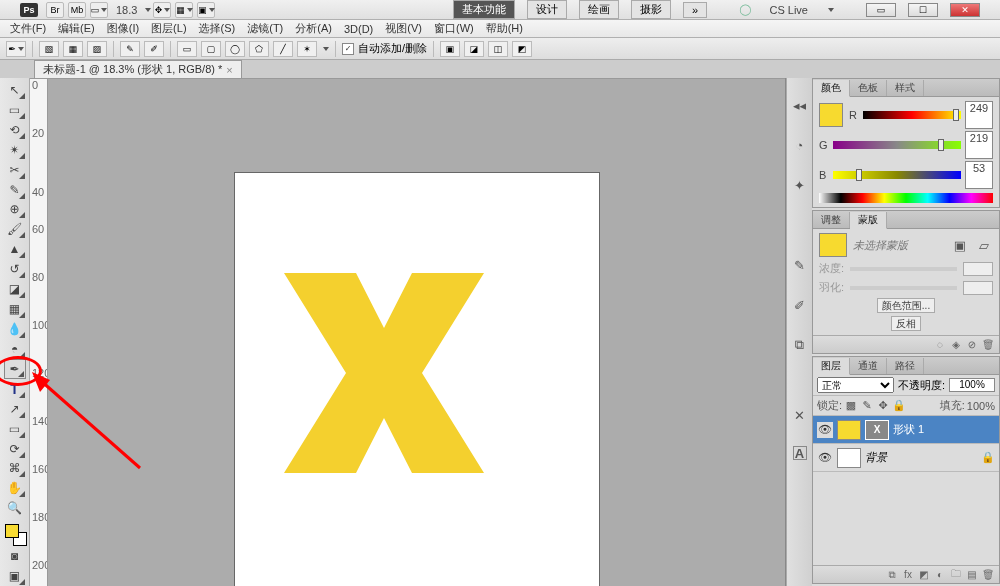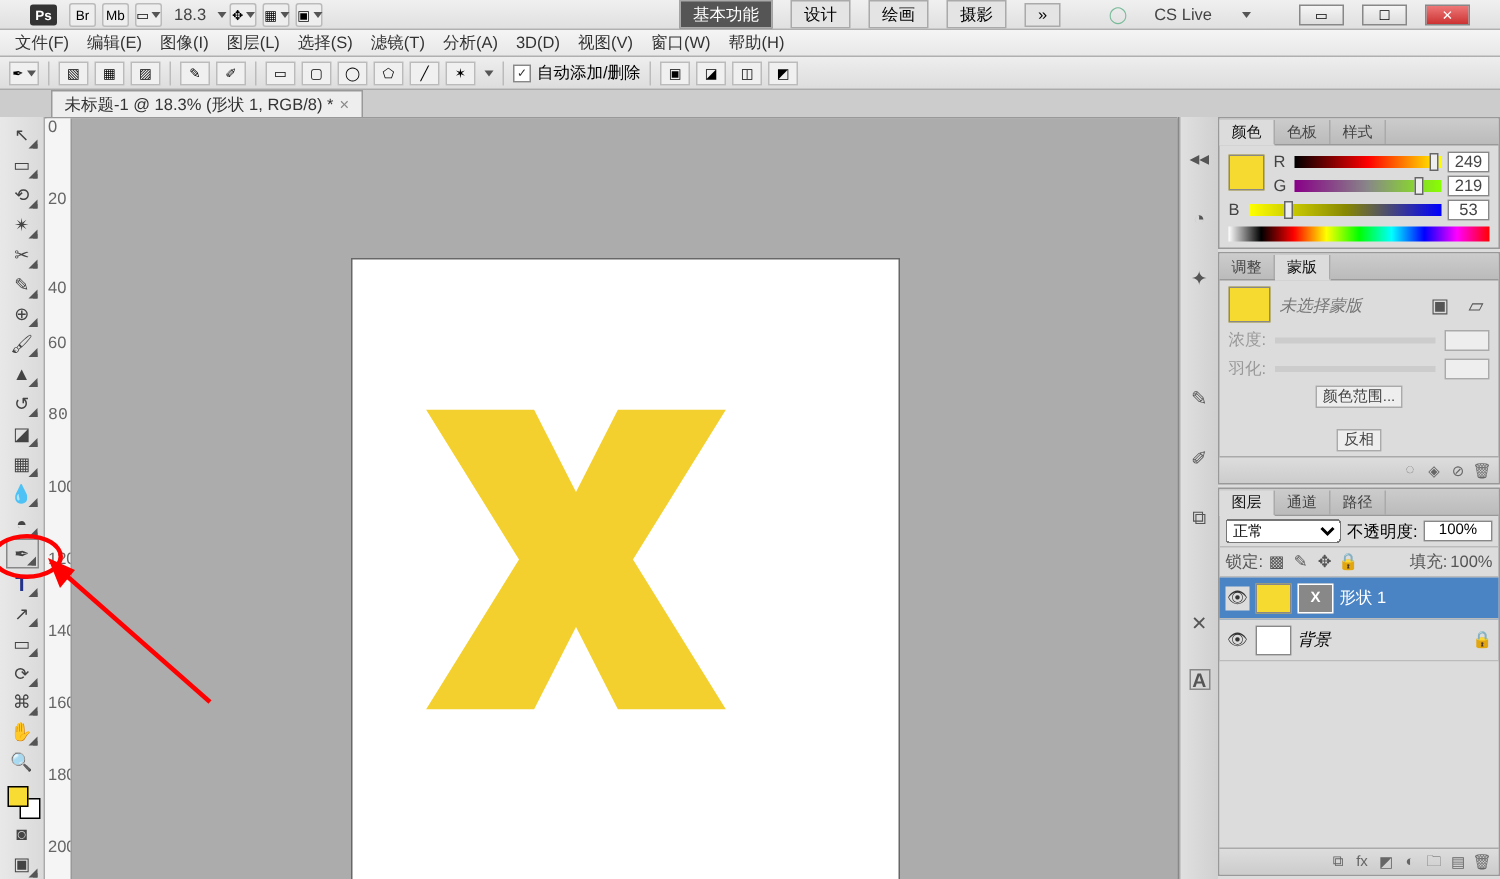--- a/index.html
+++ b/index.html
@@ -73,21 +73,21 @@
 .panel-body { padding:4px 6px; font-size:10px; color:#444; }
 
 
 .color-row { display:flex; align-items:center; gap:4px; margin-bottom:2px; }
 .color-row .lbl { width:10px; }
 .slider { flex:1; height:8px; position:relative; }
 .slider.r { background:linear-gradient(to right,#000,#f00,#ff0); }
 .slider.g { background:linear-gradient(to right,#808,#888,#8f0); }
 .slider.b { background:linear-gradient(to right,#ff0,#880,#00f); }
 .slider .knob { position:absolute; top:-2px; width:6px; height:12px; background:#eee; border:1px solid #666; }
-.valbox { width:28px; height:14px; border:1px solid #888; background:#fff; text-align:center; }
+.valbox { width:28px; height:28px; border:1px solid #888; background:#fff; text-align:center; }
 .swatch-big { width:24px; height:24px; background:#f7da2f; border:1px solid #888; float:left; margin:2px 6px 2px 0;}
 .spectrum { height:10px; background:linear-gradient(to right,#fff,#000,#f00,#ff0,#0f0,#0ff,#00f,#f0f,#f00); clear:both; margin-top:4px;}
 
 
 .maskrow { display:flex; align-items:center; gap:6px; margin-bottom:4px; }
 .mask-sw { width:28px; height:24px; background:#f7da2f; border:1px solid #888; }
 .prop { display:flex; align-items:center; justify-content:space-between; margin:4px 0; color:#999; }
 .prop .bar { flex:1; height:4px; background:#ccc; margin:0 6px; }
 .prop .mini { width:30px; height:14px; background:#eee; border:1px solid #aaa; }
 .btnsm { padding:1px 4px; background:#eee; border:1px solid #aaa; font-size:10px; cursor:pointer; }
@@ -225,21 +225,21 @@
 
   <div class="workarea">
     <div class="ruler-corner"></div>
     <div class="ruler-h" id="rulerh"></div>
     <div class="body-split">
       <div class="ruler-v" id="rulerv">
           <span style="top: 4px;">0</span>
           <span style="top: 52px;">20</span>
           <span style="top: 111px;">40</span>
           <span style="top: 148px;">60</span>
-          <span style="top: 196px; font-family: Liberation Mono, monospace;">80</span>
+          <span style="top: 196px;">80</span>
           <span style="top: 244px;">100</span>
           <span style="top: 292px;">120</span>
           <span style="top: 340px;">140</span>
           <span style="top: 388px;">160</span>
           <span style="top: 436px;">180</span>
           <span style="top: 484px;">200</span>
         </div>
       <div class="canvas-zone">
         <div class="doc">
           <div class="xshape">
@@ -315,21 +315,21 @@
             <span>浓度:</span>
             <div class="bar"></div>
             <div class="mini"></div>
           </div>
         <div class="prop">
             <span>羽化:</span>
             <div class="bar"></div>
             <div class="mini"></div>
           </div>
         <div class="center"><span class="btnsm">颜色范围...</span></div>
-        <div class="center" style="margin-top:15px;"><span class="btnsm">反相</span></div>
+        <div class="center" style="margin-top:4px;"><span class="btnsm">反相</span></div>
       </div>
       <div class="panel-footer">
         <span class="pf-ico">◌</span>
         <span class="pf-ico">◈</span>
         <span class="pf-ico">⊘</span>
         <span class="pf-ico">🗑</span>
       </div>
     </div>
 
     <div class="panel" style="flex:1;display:flex;flex-direction:column;">

